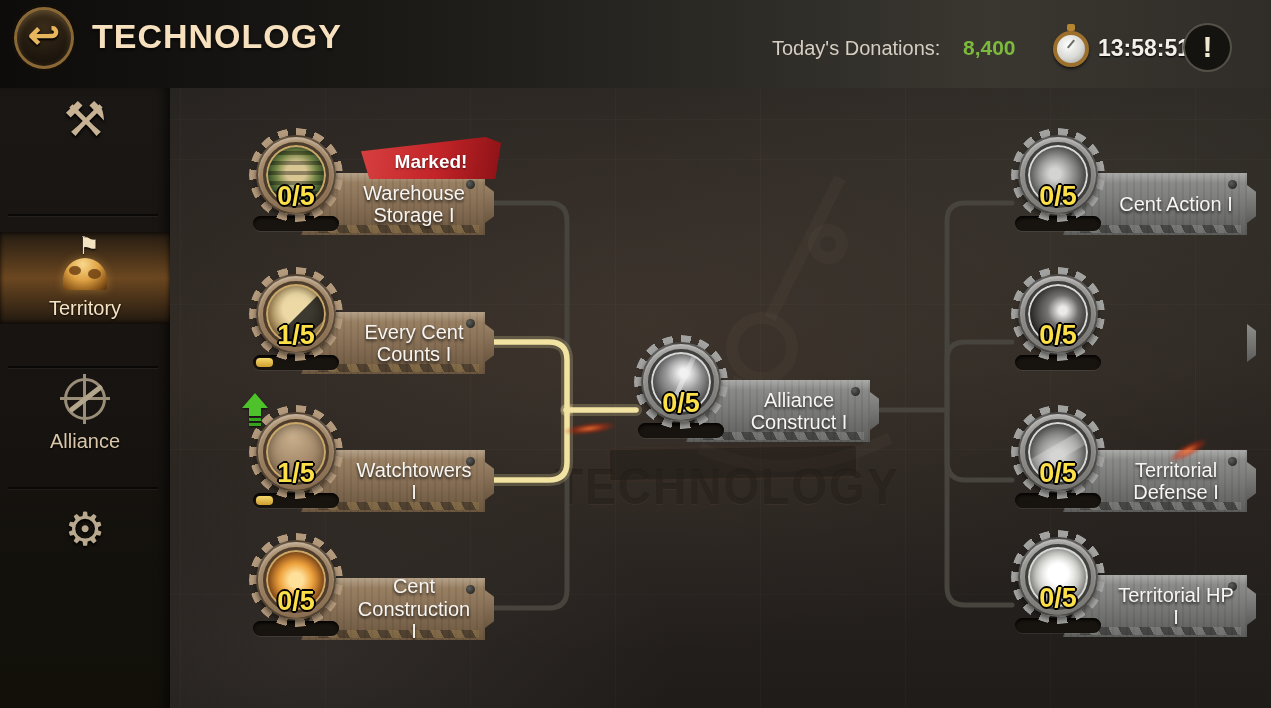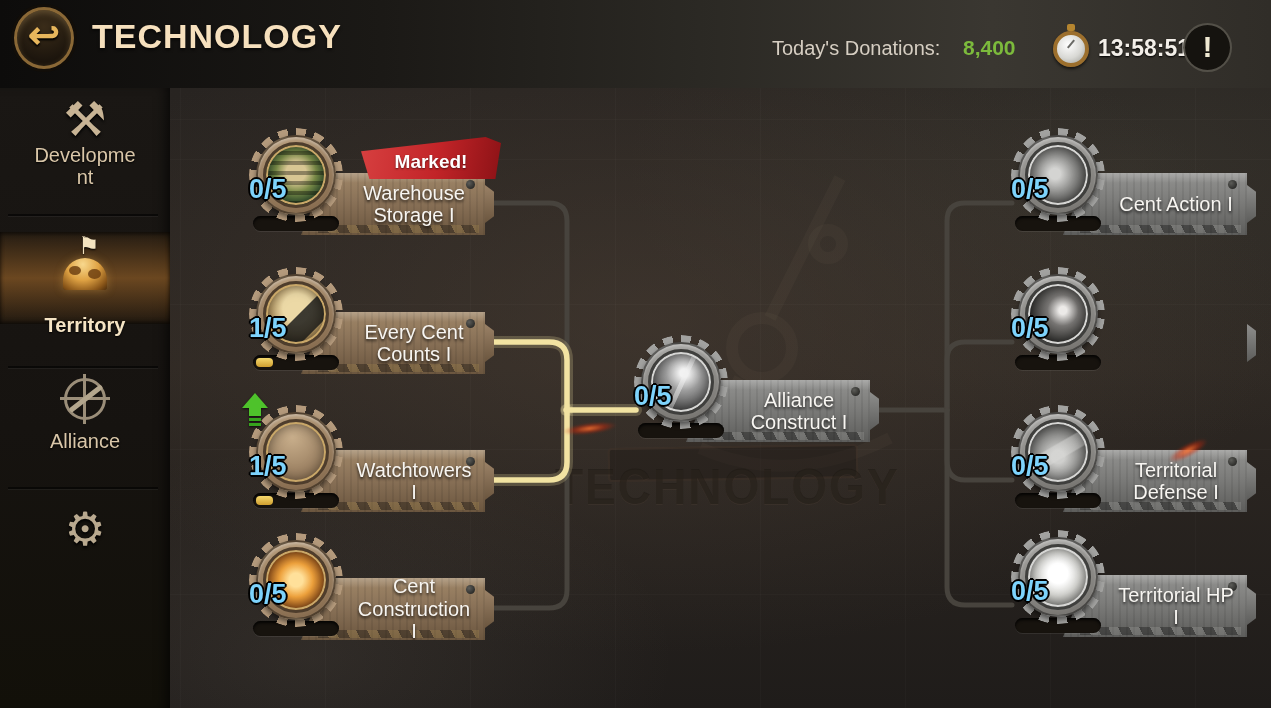--- a/index.html
+++ b/index.html
@@ -149,22 +149,22 @@
   .g-crane { background:
       linear-gradient(115deg, transparent 48%, rgba(240,240,240,.5) 49% 54%, transparent 55%),
       radial-gradient(circle at 55% 35%, #f2f2f2 0 8%, #9c9c9c 35%, #4a4a4a 75%, #1f1f1f 100%); }
   .g-soldiers { background:radial-gradient(circle at 45% 48%, #d4d4d2 0 12%, #8f8f8d 42%, #3f3f3d 82%, #262624); }
   .g-sniper { background:radial-gradient(circle at 58% 44%, #eceae8 0 8%, #767472 32%, #2b2b29 72%, #1a1a18); }
   .g-armor { background:
       linear-gradient(150deg, transparent 40%, rgba(220,220,218,.45) 42% 58%, transparent 60%),
       radial-gradient(circle at 50% 58%, #cfcfcd 0 14%, #8f8f8d 48%, #3a3a38 88%); }
   .g-aidkit { background:radial-gradient(circle at 50% 44%, #ffffff 0 22%, #d5d5d1 48%, #8a8a86 78%, #45453f); }
 
-  .plabel { position:absolute; left:4px; top:51px; width:94px; z-index:6; 
-    color:#7dd3fc; font-size:27px; font-weight:bold;
+  .plabel { position:absolute; left:4px; top:58px; width:94px; z-index:6; text-align:center;
+    color:#fde047; font-size:27px; font-weight:bold;
     text-shadow:-2px 0 #000, 2px 0 #000, 0 -2px #000, 0 2px #000,
                 -1px -1px #000, 1px 1px #000, -1px 1px #000, 1px -1px #000; }
 
   .ribbon { position:absolute; left:116px; top:14px; width:140px; height:42px; z-index:7;
     background:linear-gradient(100deg,#d74040 0%,#c22428 55%,#8c1216 100%);
     clip-path:polygon(0% 34%, 89% 0%, 100% 14%, 96% 100%, 6% 100%);
     display:flex; align-items:center; justify-content:center; padding-top:8px;
     filter:drop-shadow(0 3px 3px rgba(0,0,0,.45)); }
   .ribbon span { color:#fff; font-weight:bold; font-size:19px; text-shadow:0 1px 2px rgba(0,0,0,.55); }
 
@@ -386,31 +386,30 @@
   </div>
 
   <div class="sidebar">
     <div class="sel-band"></div>
     <div class="divider" style="top:126px;"></div>
     <div class="divider" style="top:278px;"></div>
     <div class="divider" style="top:399px;"></div>
 
     <div class="side-item" style="top:8px;">
       <div class="icon-dev">⚒</div>
-      <div class="side-label wrap-label">Development</div>
     </div>
 
     <div class="side-item" style="top:156px;">
       <div class="globe">
         <div class="flag">⚑</div>
         <div class="sphere"></div>
         <div class="blot1"></div>
           <div class="blot2"></div>
       </div>
-      <div class="side-label" style="color:#f5e4c4; margin-top:22px;font-weight:bold;">Territory</div>
+      <div class="side-label" style="color:#f5e4c4; margin-top:5px;">Territory</div>
     </div>
 
     <div class="side-item" style="top:288px;">
       <div class="icon-warfare">
         <div class="scope"></div>
           <div class="hline"></div>
           <div class="vline"></div>
           <div class="rifle"></div>
       </div>
       <div class="side-label" style="margin-top:8px;">Alliance</div>

